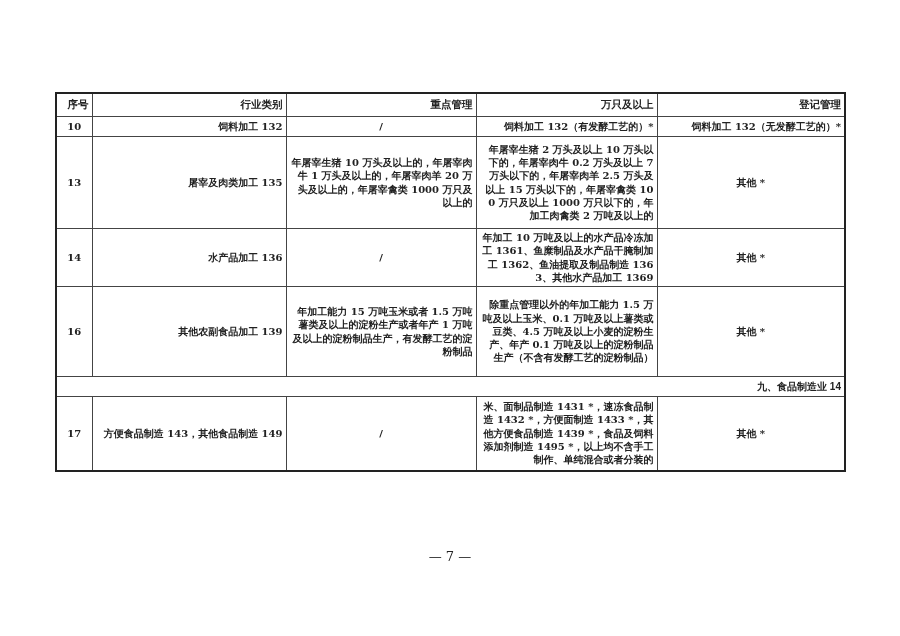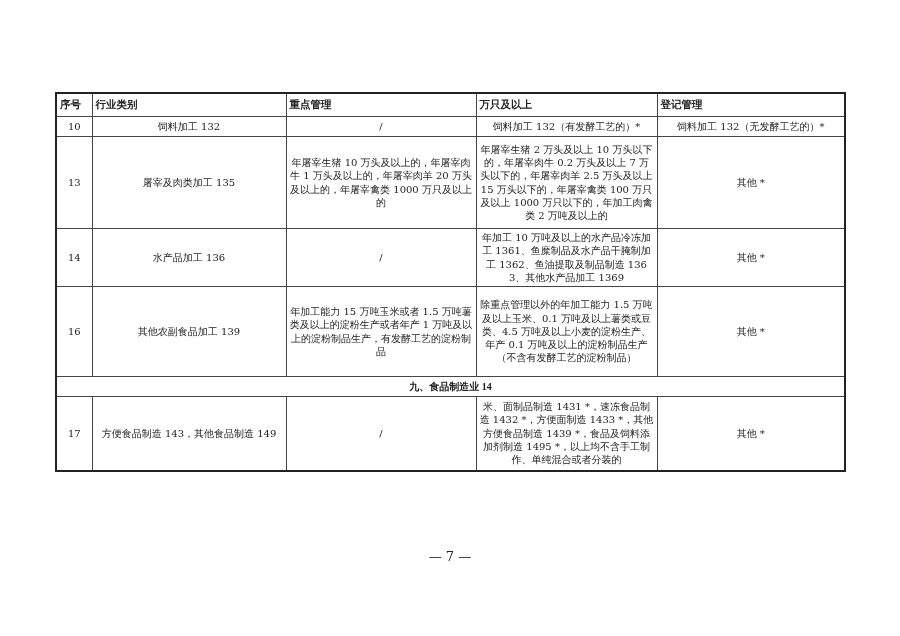--- a/index.html
+++ b/index.html
@@ -2,27 +2,27 @@
 <html><head>
 <meta charset="utf-8">
 <style>
   html, body { margin:0; padding:0; background:#ffffff; }
   body { width:900px; height:636px; position:relative; overflow:hidden;
          font-family:"DejaVu Serif", "Liberation Serif", serif; color:#222; }
   .page { position:absolute; left:0; top:0; width:900px; height:636px; background:#fff; }
   table.regtable { position:absolute; left:55px; top:92px; width:789px;
          border-collapse:collapse; table-layout:fixed; border:2px solid #222; }
   table.regtable td, table.regtable th { border:1px solid #444; font-size:10px; line-height:13.3px;
-         padding:1px 3px; vertical-align:middle; font-weight:normal; word-break:break-all; }
+         padding:1px 3px; vertical-align:middle; font-weight:bold; word-break:break-all; }
   table.regtable th { font-family:"DejaVu Sans", "Liberation Sans", sans-serif; font-weight:bold;
-         font-size:10.5px; text-align:left; height:20px; }
+         font-size:10.5px; text-align:right; height:20px; }
   .c-seq { text-align:center; }
   .c-center { text-align:center; }
-  .c-left { text-align:center; }
-  tr.section td { font-family:Liberation Serif, serif; font-weight:bold; height:17px; }
+  .c-left { text-align:right; }
+  tr.section td { font-family:Liberation Sans, sans-serif; font-weight:bold; height:17px; }
   .pagenum { position:absolute; left:0; width:900px; top:549px; text-align:center; font-size:13px; }
 </style>
 </head>
 <body>
 
 <div class="page">
   <table class="regtable">
     <colgroup>
       <col style="width:36px">
         <col style="width:194px">

